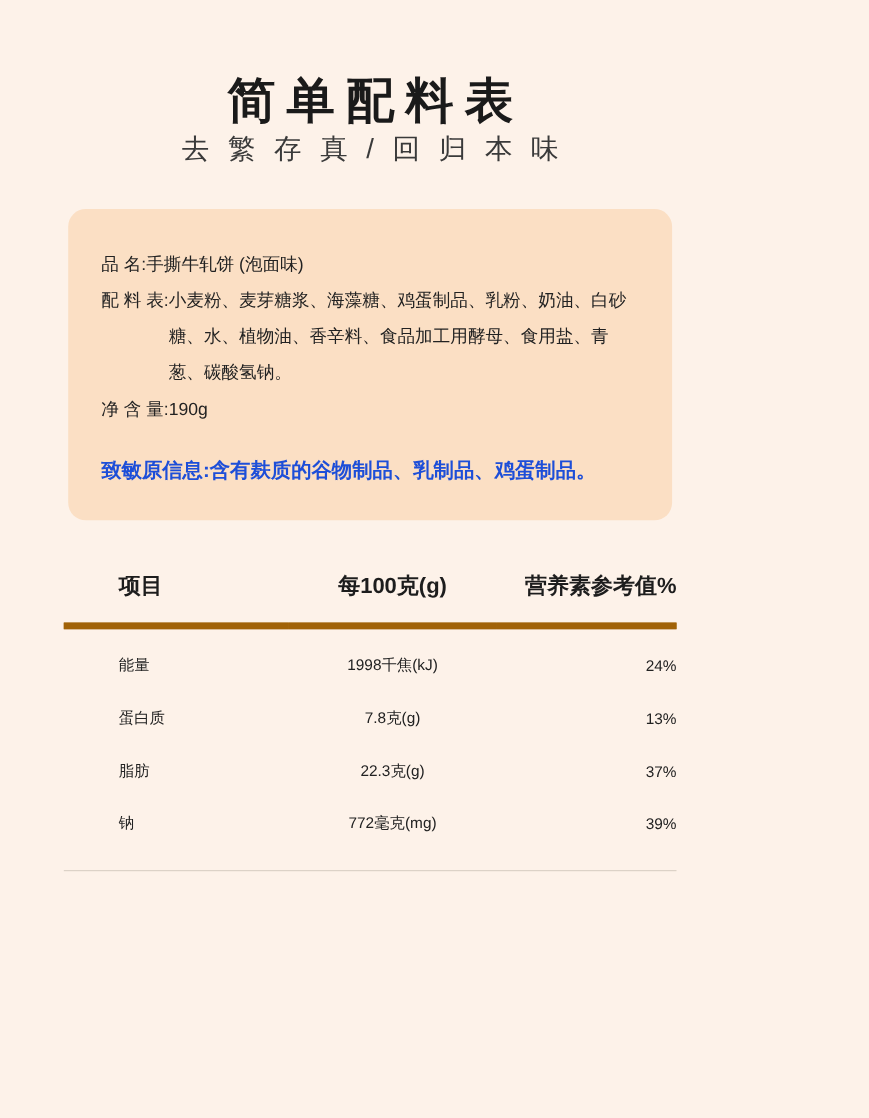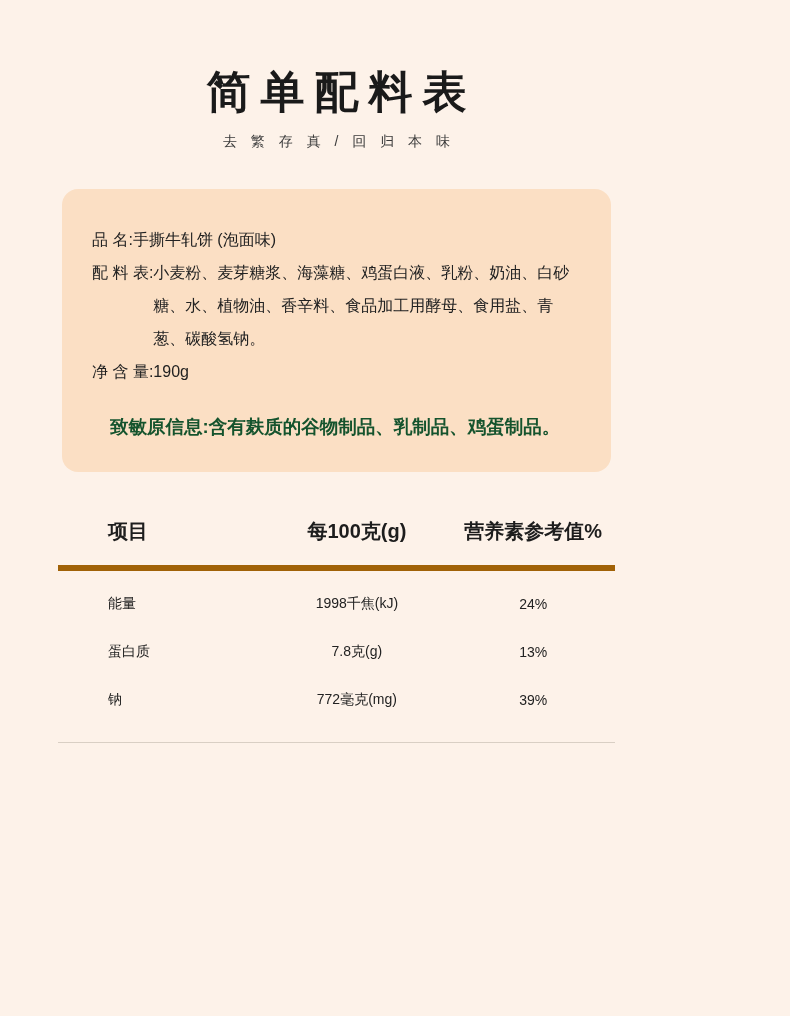--- a/index.html
+++ b/index.html
@@ -29,22 +29,21 @@
   .main-title {
     font-size: 44px;
     font-weight: bold;
     letter-spacing: 10px;
     color: #1a1a1a;
     line-height: 1.2;
     margin: 0;
     text-indent: 10px;
   }
   .subtitle {
-    margin-top: 14px;
-    font-size: 14px;
+    font-size: 25px;
     letter-spacing: 5px;
     color: #3a3a3a;
     text-indent: 5px;
   }
 
   
   .info-card {
     margin: 38px 62px 0 62px;
     background: #fbdfc4;
     border-radius: 16px;
@@ -62,23 +61,22 @@
     white-space: nowrap;
     flex: none;
   }
   .info-value {
     flex: 1;
   }
   .allergen {
     margin-top: 24px;
     font-size: 18.5px;
     font-weight: bold;
-    color: #14532d;
+    color: #1d4ed8;
     line-height: 30px;
-    margin-left: 18px;
   }
 
   
   .nutrition {
     margin: 36px 58px 0 58px;
   }
   table.nut-table {
     width: 100%;
     border-collapse: collapse;
     table-layout: fixed;
@@ -96,21 +94,21 @@
     padding-left: 50px;
     width: 31%;
   }
   table.nut-table th.col-per,
   table.nut-table td.col-per {
     text-align: center;
     width: 37%;
   }
   table.nut-table th.col-nrv,
   table.nut-table td.col-nrv {
-    text-align: center;
+    text-align: right;
     width: 32%;
   }
   table.nut-table thead tr {
     border-bottom: 6px solid #a16207;
   }
   table.nut-table td {
     font-size: 14px;
     color: #222;
     padding: 15px 0 15px 0;
   }
@@ -134,21 +132,21 @@
 
   <div class="info-card">
 
     <div class="info-row">
       <span class="info-label">品        名:</span>
       <span class="info-value">手撕牛轧饼 (泡面味)</span>
     </div>
 
     <div class="info-row">
       <span class="info-label">配 料  表:</span>
-      <span class="info-value">小麦粉、麦芽糖浆、海藻糖、鸡蛋白液、乳粉、奶油、白砂糖、水、植物油、香辛料、食品加工用酵母、食用盐、青葱、碳酸氢钠。</span>
+      <span class="info-value">小麦粉、麦芽糖浆、海藻糖、鸡蛋制品、乳粉、奶油、白砂糖、水、植物油、香辛料、食品加工用酵母、食用盐、青葱、碳酸氢钠。</span>
     </div>
 
     <div class="info-row">
       <span class="info-label">净 含  量:</span>
       <span class="info-value">190g</span>
     </div>
 
 
     <div class="allergen">致敏原信息:含有麸质的谷物制品、乳制品、鸡蛋制品。</div>
   </div>
@@ -167,20 +165,25 @@
           <td class="col-item">能量</td>
           <td class="col-per">1998千焦(kJ)</td>
           <td class="col-nrv">24%</td>
         </tr>
         <tr>
           <td class="col-item">蛋白质</td>
           <td class="col-per">7.8克(g)</td>
           <td class="col-nrv">13%</td>
         </tr>
         <tr>
+          <td class="col-item">脂肪</td>
+          <td class="col-per">22.3克(g)</td>
+          <td class="col-nrv">37%</td>
+        </tr>
+        <tr>
           <td class="col-item">钠</td>
           <td class="col-per">772毫克(mg)</td>
           <td class="col-nrv">39%</td>
         </tr>
       </tbody>
     </table>
     <div class="table-bottom-rule"></div>
   </div>
 
 </div>

